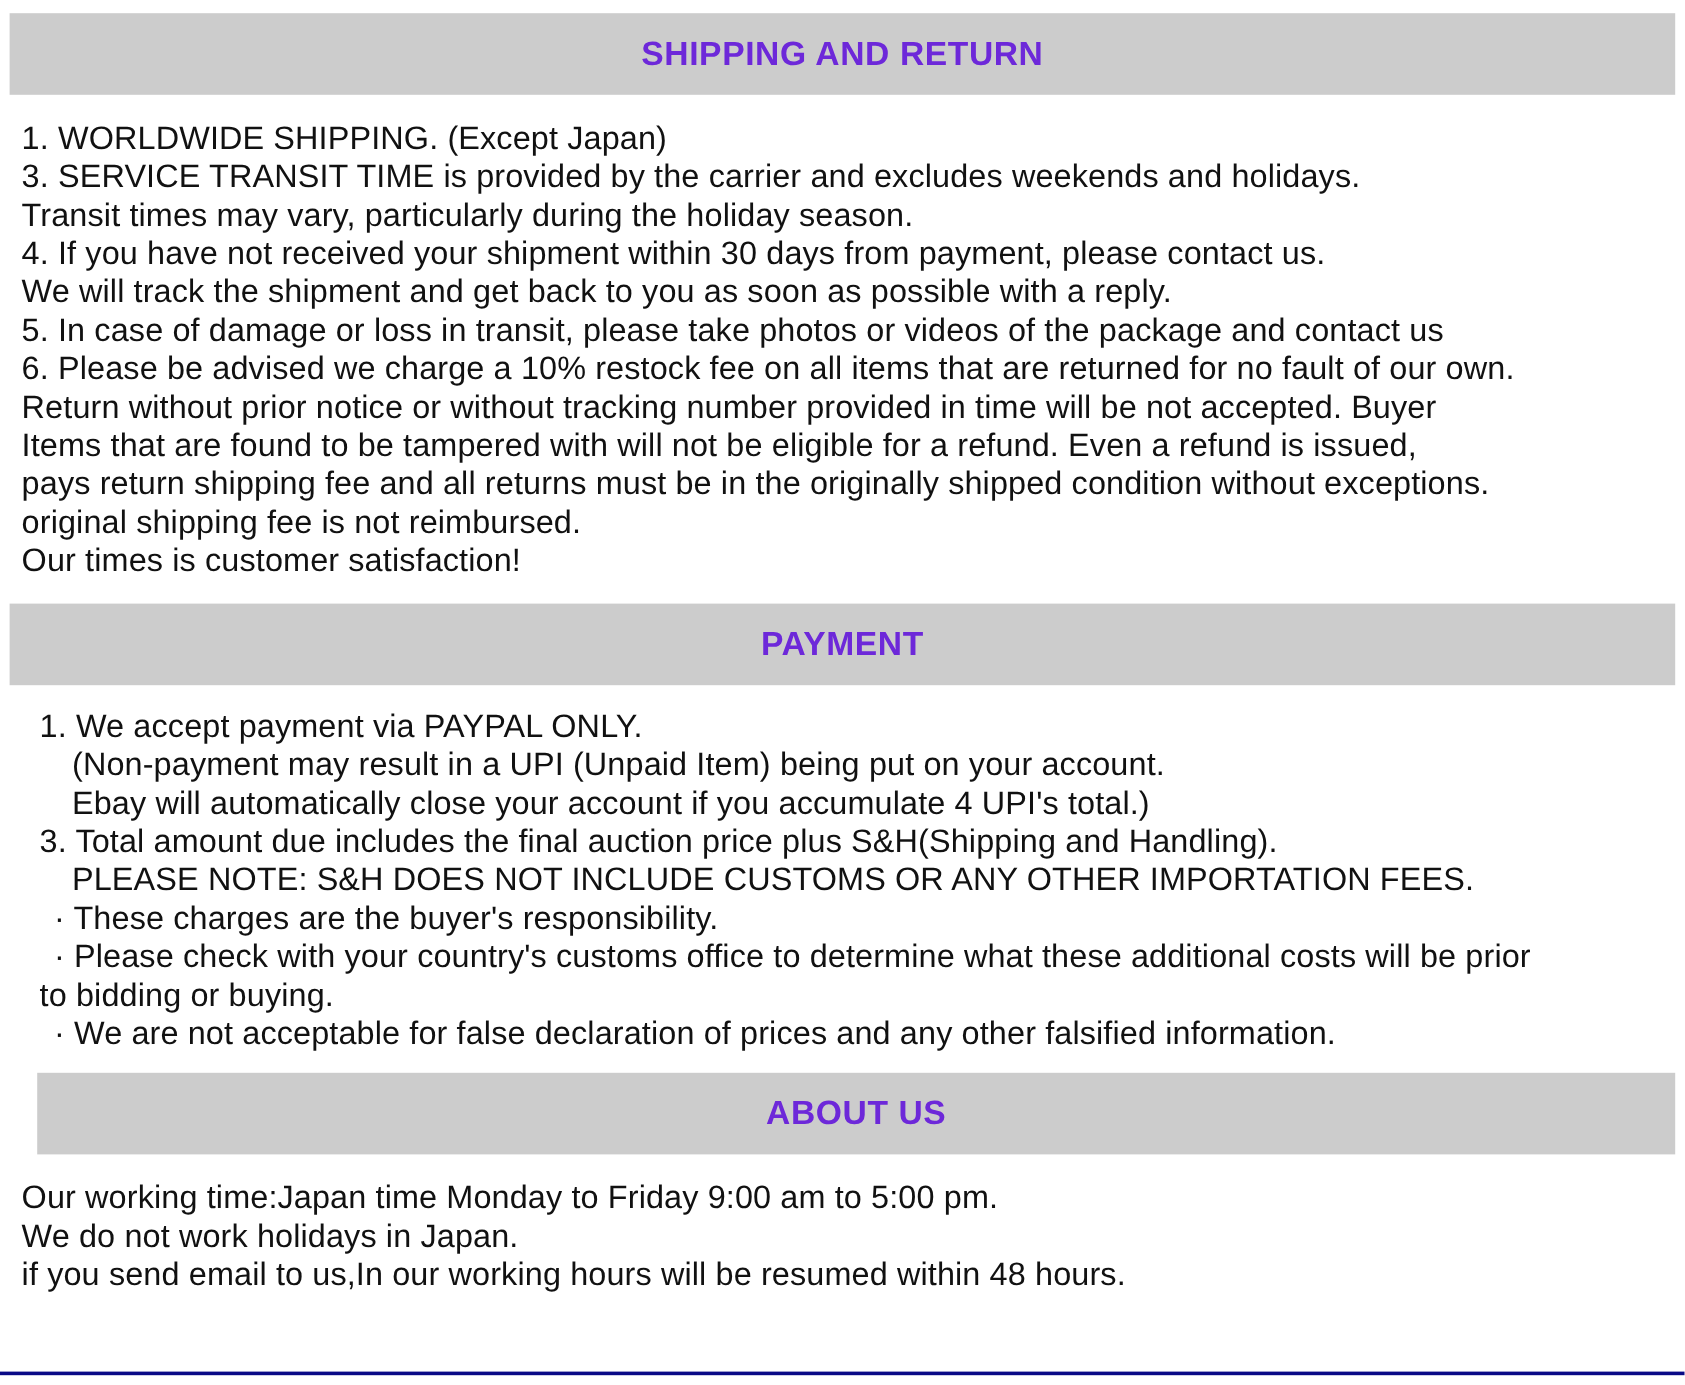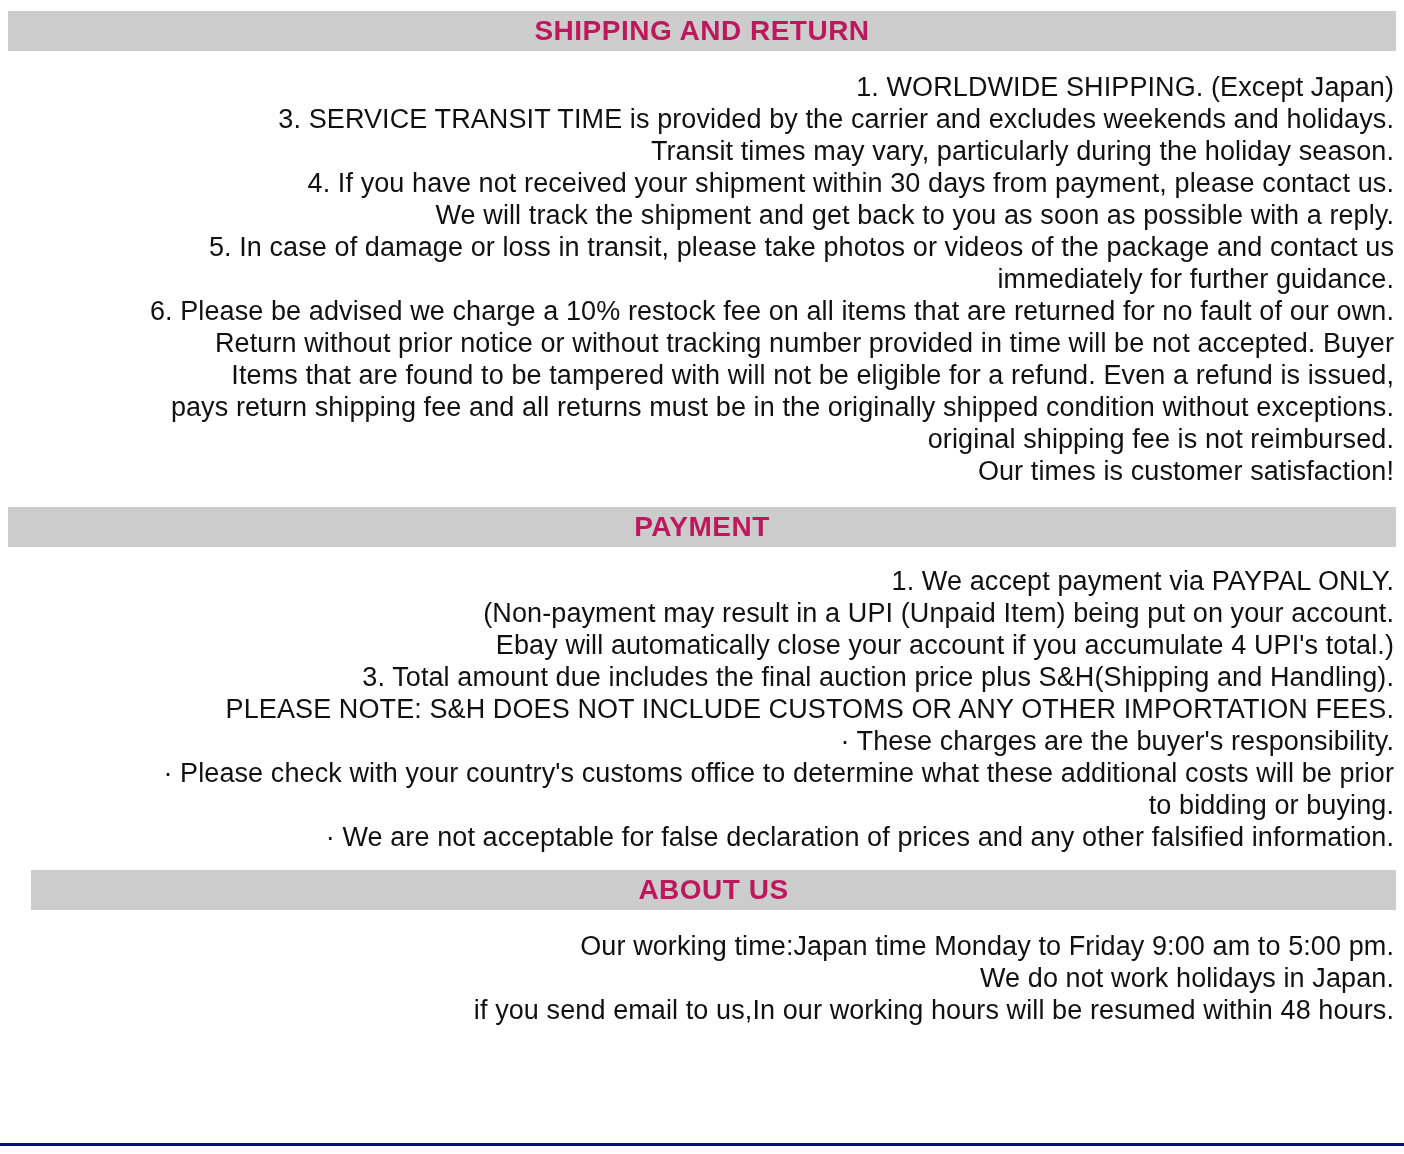--- a/index.html
+++ b/index.html
@@ -11,43 +11,43 @@
     position: relative;
     width: 1404px;
     height: 1154px;
     background: #ffffff;
     font-family: "Liberation Sans", "DejaVu Sans", sans-serif;
     color: #111111;
     overflow: hidden;
   }
   .section-header {
     margin: 0 8px;
-    height: 40px;
+    height: 68px;
     background: #cccccc;
     display: flex;
     align-items: center;
     justify-content: center;
     font-size: 28px;
     font-weight: bold;
-    color: #be185d;
+    color: #6d28d9;
     letter-spacing: 0.5px;
   }
   .section-header.first { margin-top: 11px; }
   .section-header.second { margin-top: 20px; }
   .section-header.third { margin-top: 17px; margin-left: 31px; }
   .section-body {
     padding: 0 10px 0 18px;
     font-size: 27px;
     line-height: 32px;
     letter-spacing: 0.1px;
   }
   .section-body.first { margin-top: 20px; }
   .section-body.second { margin-top: 18px; padding-left: 33px; }
   .section-body.third { margin-top: 20px; }
-  .line { white-space: nowrap; text-align: right; }
+  .line { white-space: nowrap; }
   .line-sub { padding-left: 27px; }
   .line-bullet { padding-left: 12px; }
   .bottom-divider {
     position: absolute;
     left: 0;
     top: 1143px;
     width: 100%;
     height: 3px;
     background: #0a0a86;
   }
@@ -60,21 +60,20 @@
   <div class="section-header first">
     <span>SHIPPING AND RETURN</span>
   </div>
   <div class="section-body first">
       <div class="line ">1. WORLDWIDE SHIPPING. (Except Japan)</div>
       <div class="line ">3. SERVICE TRANSIT TIME is provided by the carrier and excludes weekends and holidays.</div>
       <div class="line ">Transit times may vary, particularly during the holiday season.</div>
       <div class="line ">4. If you have not received your shipment within 30 days from payment, please contact us.</div>
       <div class="line ">We will track the shipment and get back to you as soon as possible with a reply.</div>
       <div class="line ">5. In case of damage or loss in transit, please take photos or videos of the package and contact us</div>
-      <div class="line ">immediately for further guidance.</div>
       <div class="line ">6. Please be advised we charge a 10% restock fee on all items that are returned for no fault of our own.</div>
       <div class="line ">Return without prior notice or without tracking number provided in time will be not accepted. Buyer</div>
       <div class="line ">Items that are found to be tampered with will not be eligible for a refund. Even a refund is issued,</div>
       <div class="line ">pays return shipping fee and all returns must be in the originally shipped condition without exceptions.</div>
       <div class="line ">original shipping fee is not reimbursed.</div>
       <div class="line ">Our times is customer satisfaction!</div>
     </div>
 
   <div class="section-header second">
     <span>PAYMENT</span>

